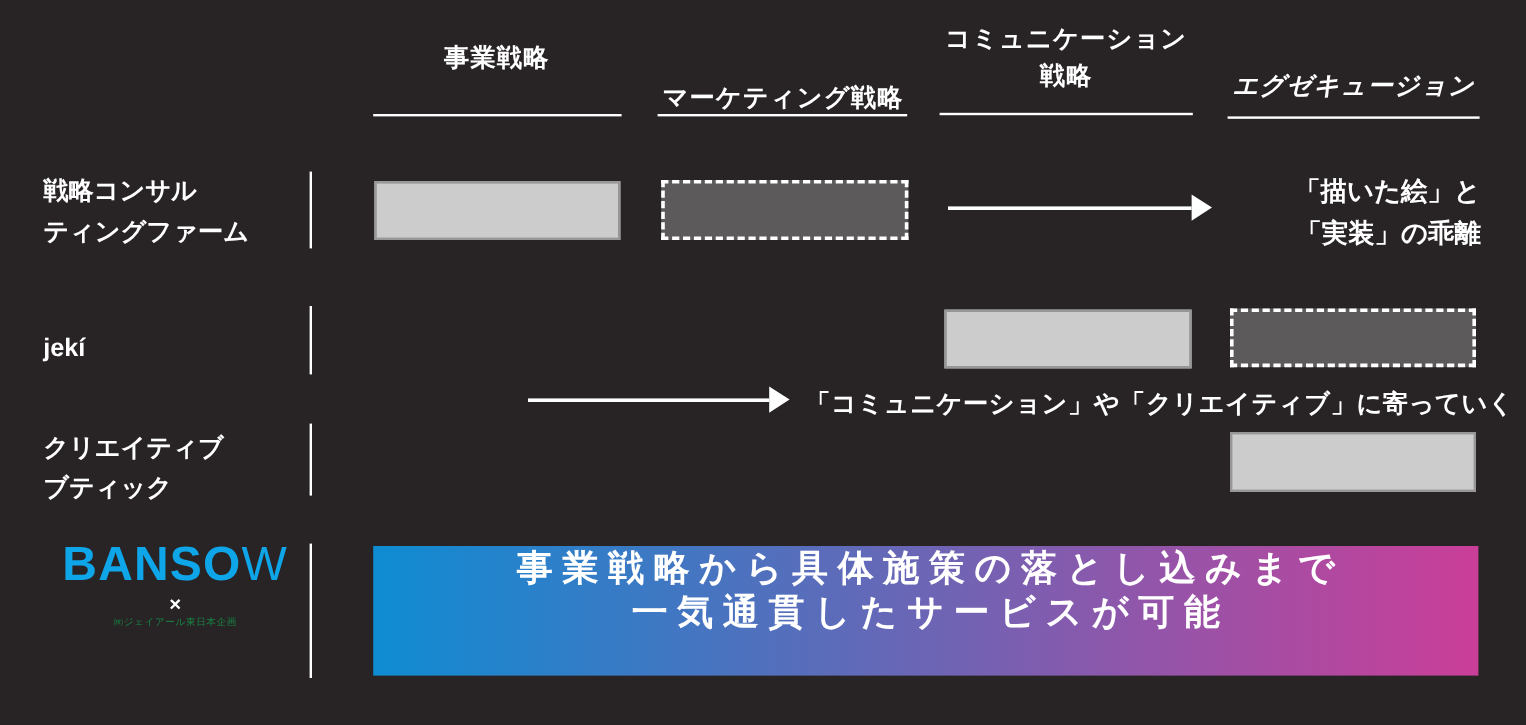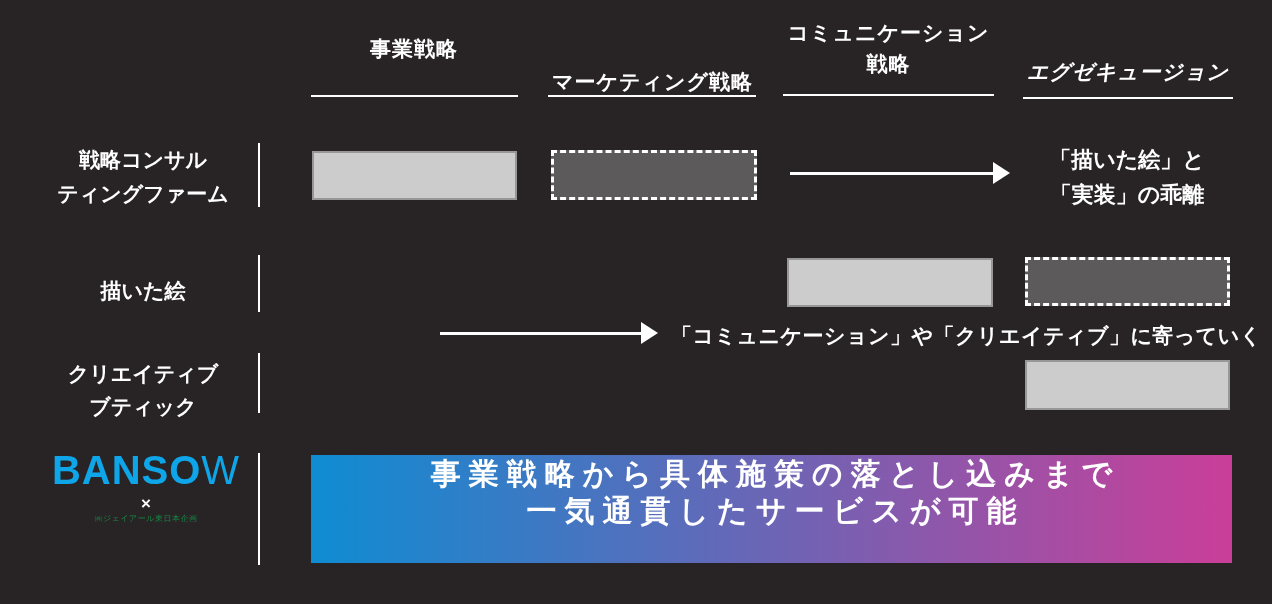--- a/index.html
+++ b/index.html
@@ -7,35 +7,35 @@
     position:relative;width:1272px;height:604px;background:#282425;
     font-family:"Liberation Sans","DejaVu Sans",sans-serif;
     color:#ffffff;overflow:hidden;
   }
   .colhead{
     position:absolute;text-align:center;font-weight:700;font-size:21px;
     letter-spacing:1px;line-height:31px;white-space:pre-line;color:#fff;
   }
   .underline{position:absolute;height:2px;background:#ffffff;}
   .rowlabel{
-    position:absolute;left:36px;width:214px;text-align:center;font-weight:700;
+    position:absolute;left:36px;width:214px;text-align:left;font-weight:700;
     font-size:21px;line-height:34px;white-space:pre-line;color:#fff;
   }
   .divider{position:absolute;left:258px;width:2px;background:#ffffff;}
   .bar{position:absolute;box-sizing:border-box;}
   .bar.solid{background:#cccccc;border:2px solid #979797;}
   .bar.dashed{background:#5d5a5b;border:3px dashed #ffffff;}
   .arrow{position:absolute;display:flex;align-items:center;height:24px;}
   .arrow .shaft{flex:1;height:3px;background:#ffffff;}
   .arrow .head{
     width:0;height:0;border-top:11px solid transparent;
     border-bottom:11px solid transparent;border-left:17px solid #ffffff;
   }
   .note{
-    position:absolute;left:1020px;width:214px;text-align:center;font-weight:700;
+    position:absolute;left:1020px;width:214px;text-align:right;font-weight:700;
     font-size:22px;line-height:35px;white-space:pre-line;color:#fff;
   }
   .annotation{
     position:absolute;left:671px;top:322px;font-weight:700;font-size:21px;
     letter-spacing:0.5px;color:#fff;white-space:nowrap;
   }
   .banner{
     position:absolute;left:311px;top:455px;width:921px;height:108px;
     background:linear-gradient(90deg,#0e8cd2 0%,#ca3e98 100%);
     display:flex;flex-direction:column;justify-content:flex-start;align-items:center;
@@ -72,21 +72,21 @@
   <div class="divider" style="top:143px;height:64px;"></div>
   <div class="bar solid" style="left:312px;top:151px;width:205px;height:49px;"></div>
   <div class="bar dashed" style="left:551px;top:150px;width:206px;height:50px;"></div>
   <div class="arrow" style="left:790px;top:161px;width:220px;">
     <span class="shaft"></span>
     <span class="head"></span>
   </div>
   <div class="note" style="top:142px;">「描いた絵」と
 「実装」の乖離</div>
 
-  <div class="rowlabel" style="top:274px;">描いた絵</div>
+  <div class="rowlabel" style="top:274px;">jekí</div>
   <div class="divider" style="top:255px;height:57px;"></div>
   <div class="bar solid" style="left:787px;top:258px;width:206px;height:49px;"></div>
   <div class="bar dashed" style="left:1025px;top:257px;width:205px;height:49px;"></div>
 
   <div class="arrow" style="left:440px;top:321px;width:218px;">
     <span class="shaft"></span>
     <span class="head"></span>
   </div>
   <div class="annotation">「コミュニケーション」や「クリエイティブ」に寄っていく</div>
 

